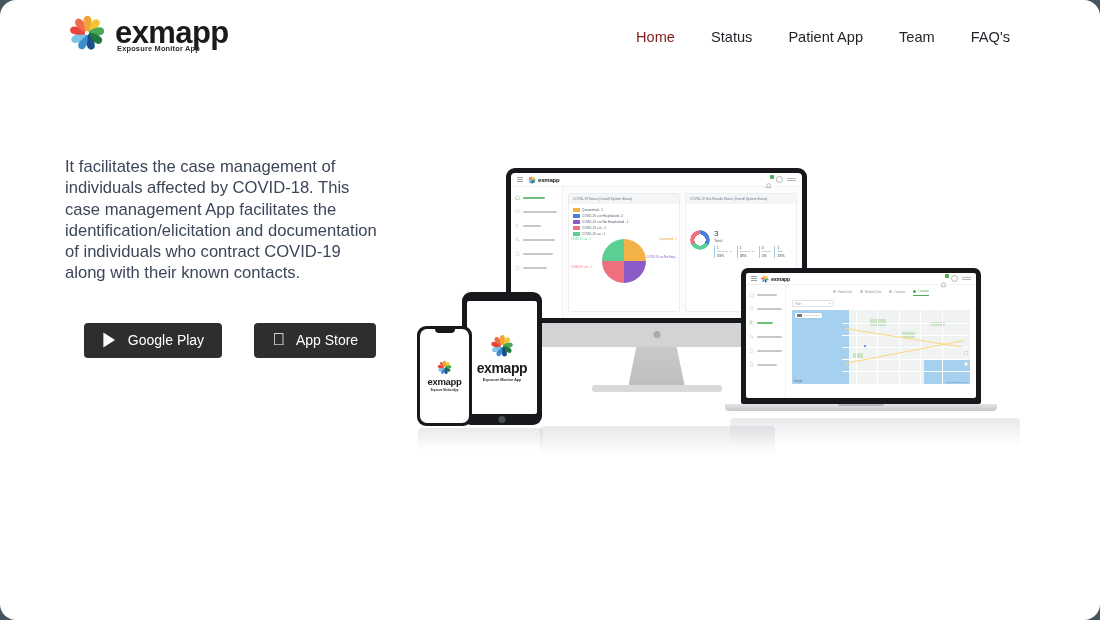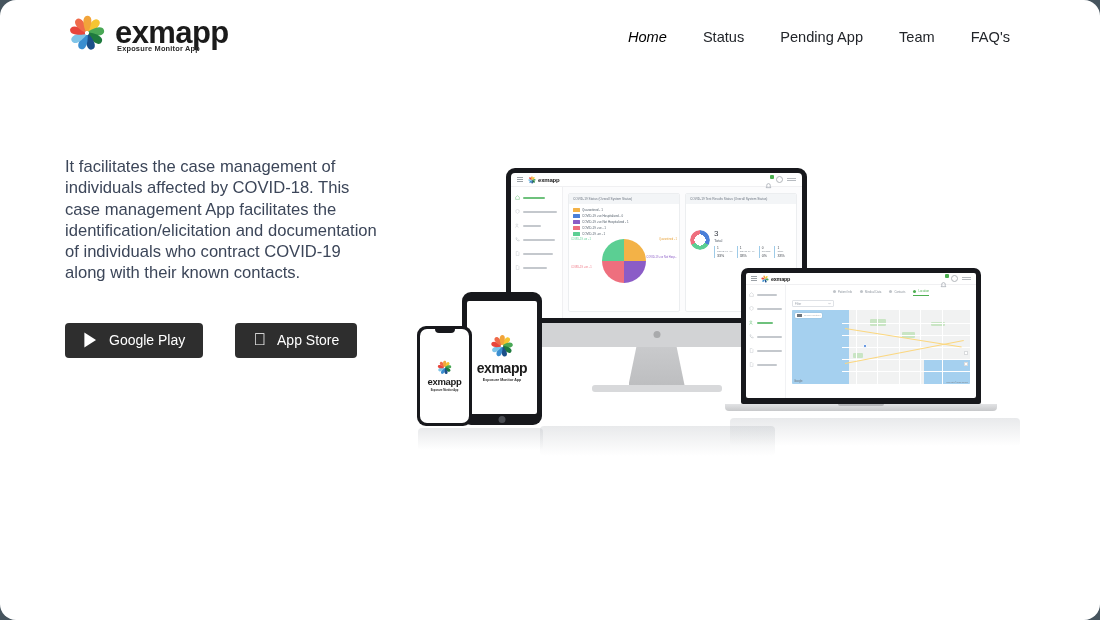--- a/index.html
+++ b/index.html
@@ -34,41 +34,41 @@
   }
 
   .nav {
     position: absolute; right: 72px; top: 0; height: 74px;
     display: flex; align-items: center; gap: 0;
   }
   .nav-link {
     font-size: 14.6px; color: #22252a; text-decoration: none;
     padding: 6px 18px; white-space: nowrap;
   }
-  .nav-link.active { color: #000000; font-style: italic; }
+  .nav-link.active { color: #7f1d1d; }
   .login-btn {
     margin-left: 22px;
     background: #429b4f; color: #fff;
     border: none; border-radius: 22px;
     font-size: 14.6px; font-family: inherit;
     padding: 11px 28px; cursor: pointer;
   }
 
   
   .hero-left { position: absolute; left: 65px; top: 142px; width: 330px; }
   .hero-title {
     font-size: 45px; line-height: 51px; color: #3f9e52;
     font-weight: normal; letter-spacing: -0.5px;
   }
   .hero-desc {
     margin-top: 14px;
     font-size: 16.6px; line-height: 21.3px;
     color: #3c4659; max-width: 312px;
   }
-  .store-row { margin-top: 39px; display: flex; gap: 32px; }
+  .store-row { margin-top: 39px; display: flex; gap: 32px; justify-content: center; }
   .store-btn {
     display: flex; align-items: center; gap: 11px;
     background: #2e2e2e; color: #fff;
     border: none; border-radius: 4px;
     padding: 0 18px; height: 35px;
     font-size: 14px; font-family: inherit; cursor: pointer;
   }
   .store-btn .gicon { width: 15px; height: 16px; flex: none; }
   .store-btn .aicon { font-size: 17px; line-height: 1; margin-top: -2px; }
 
@@ -308,21 +308,21 @@
       </svg>
       <div class="brand-text">
         <div class="brand-word">exmapp</div>
         <div class="brand-tag">Exposure Monitor App</div>
       </div>
     </div>
 
     <nav class="nav">
       <a class="nav-link active" href="#">Home</a>
       <a class="nav-link" href="#">Status</a>
-      <a class="nav-link" href="#">Pending App</a>
+      <a class="nav-link" href="#">Patient App</a>
       <a class="nav-link" href="#">Team</a>
       <a class="nav-link" href="#">FAQ's</a>
     </nav>
   </div>
 
   <div class="hero-left">
     <p class="hero-desc">It facilitates the case management of individuals affected by COVID-18. This case management App facilitates the identification/elicitation and documentation of individuals who contract COVID-19 along with their known contacts.</p>
 
     <div class="store-row">
       <button class="store-btn">

